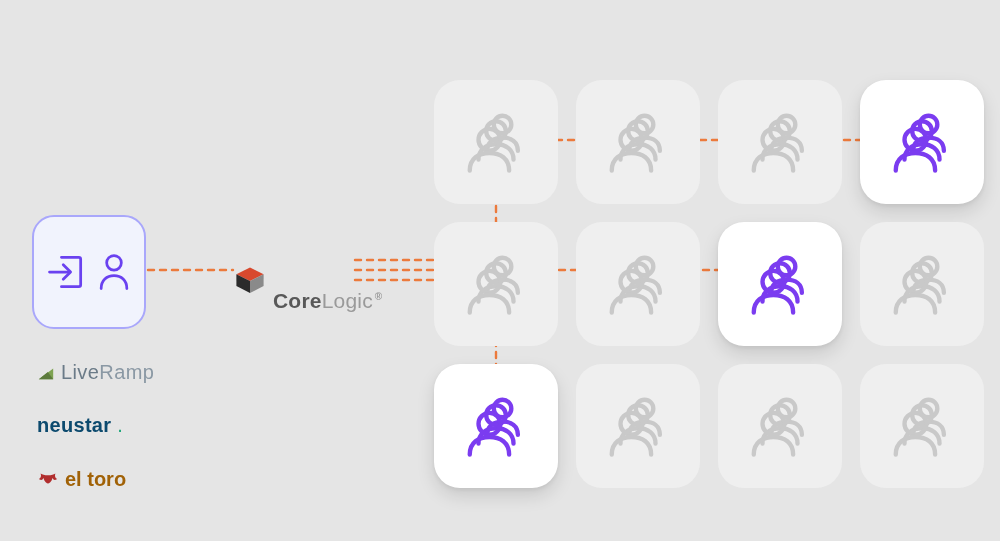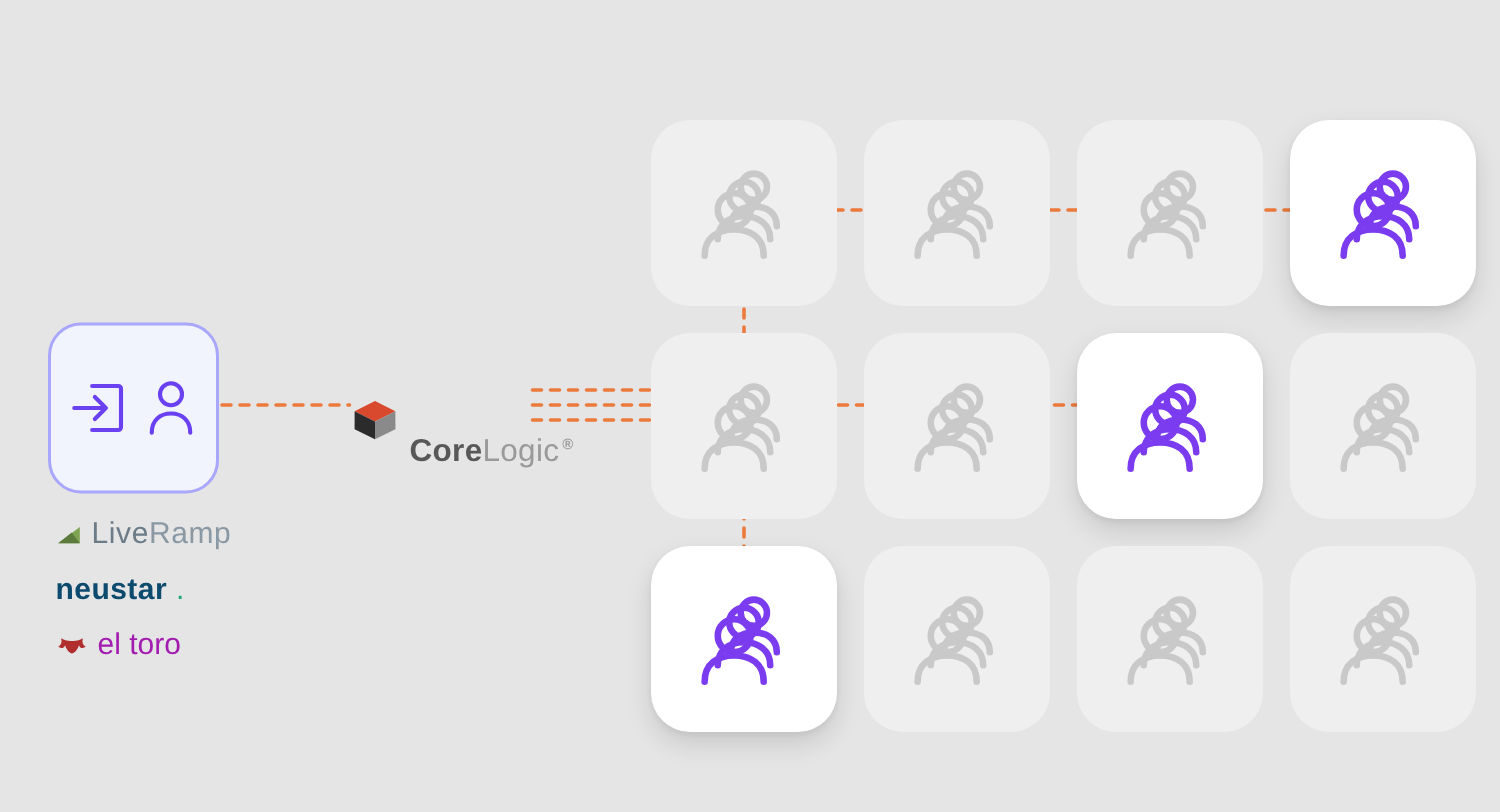--- a/index.html
+++ b/index.html
@@ -38,29 +38,31 @@
   .providers {
     position: absolute;
     left: 37px;
     top: 346px;
     display: flex;
     flex-direction: column;
     gap: 17px;
   }
   .provider-row {
     display: flex;
+    align-items: center;
     gap: 6px;
     font-size: 20px;
     line-height: 1;
+    margin-top: 16px;
   }
   .liveramp-text { color: #6b7b88; font-weight: 500; letter-spacing: .4px; }
   .liveramp-text .light { color: #8a98a4; font-weight: 400; }
   .neustar-text { color: #0c4a6e; font-weight: 700; letter-spacing: .3px; }
   .neustar-dot  { color: #1fa77a; }
-  .eltoro-text  { color: #a21caf; font-weight: 400; }
+  .eltoro-text  { color: #a16207; font-weight: 700; }
 
   
   .hub {
     position: absolute;
     left: 233px;
     top: 249px;
     display: flex;
     align-items: center;
     gap: 6px;
   }

